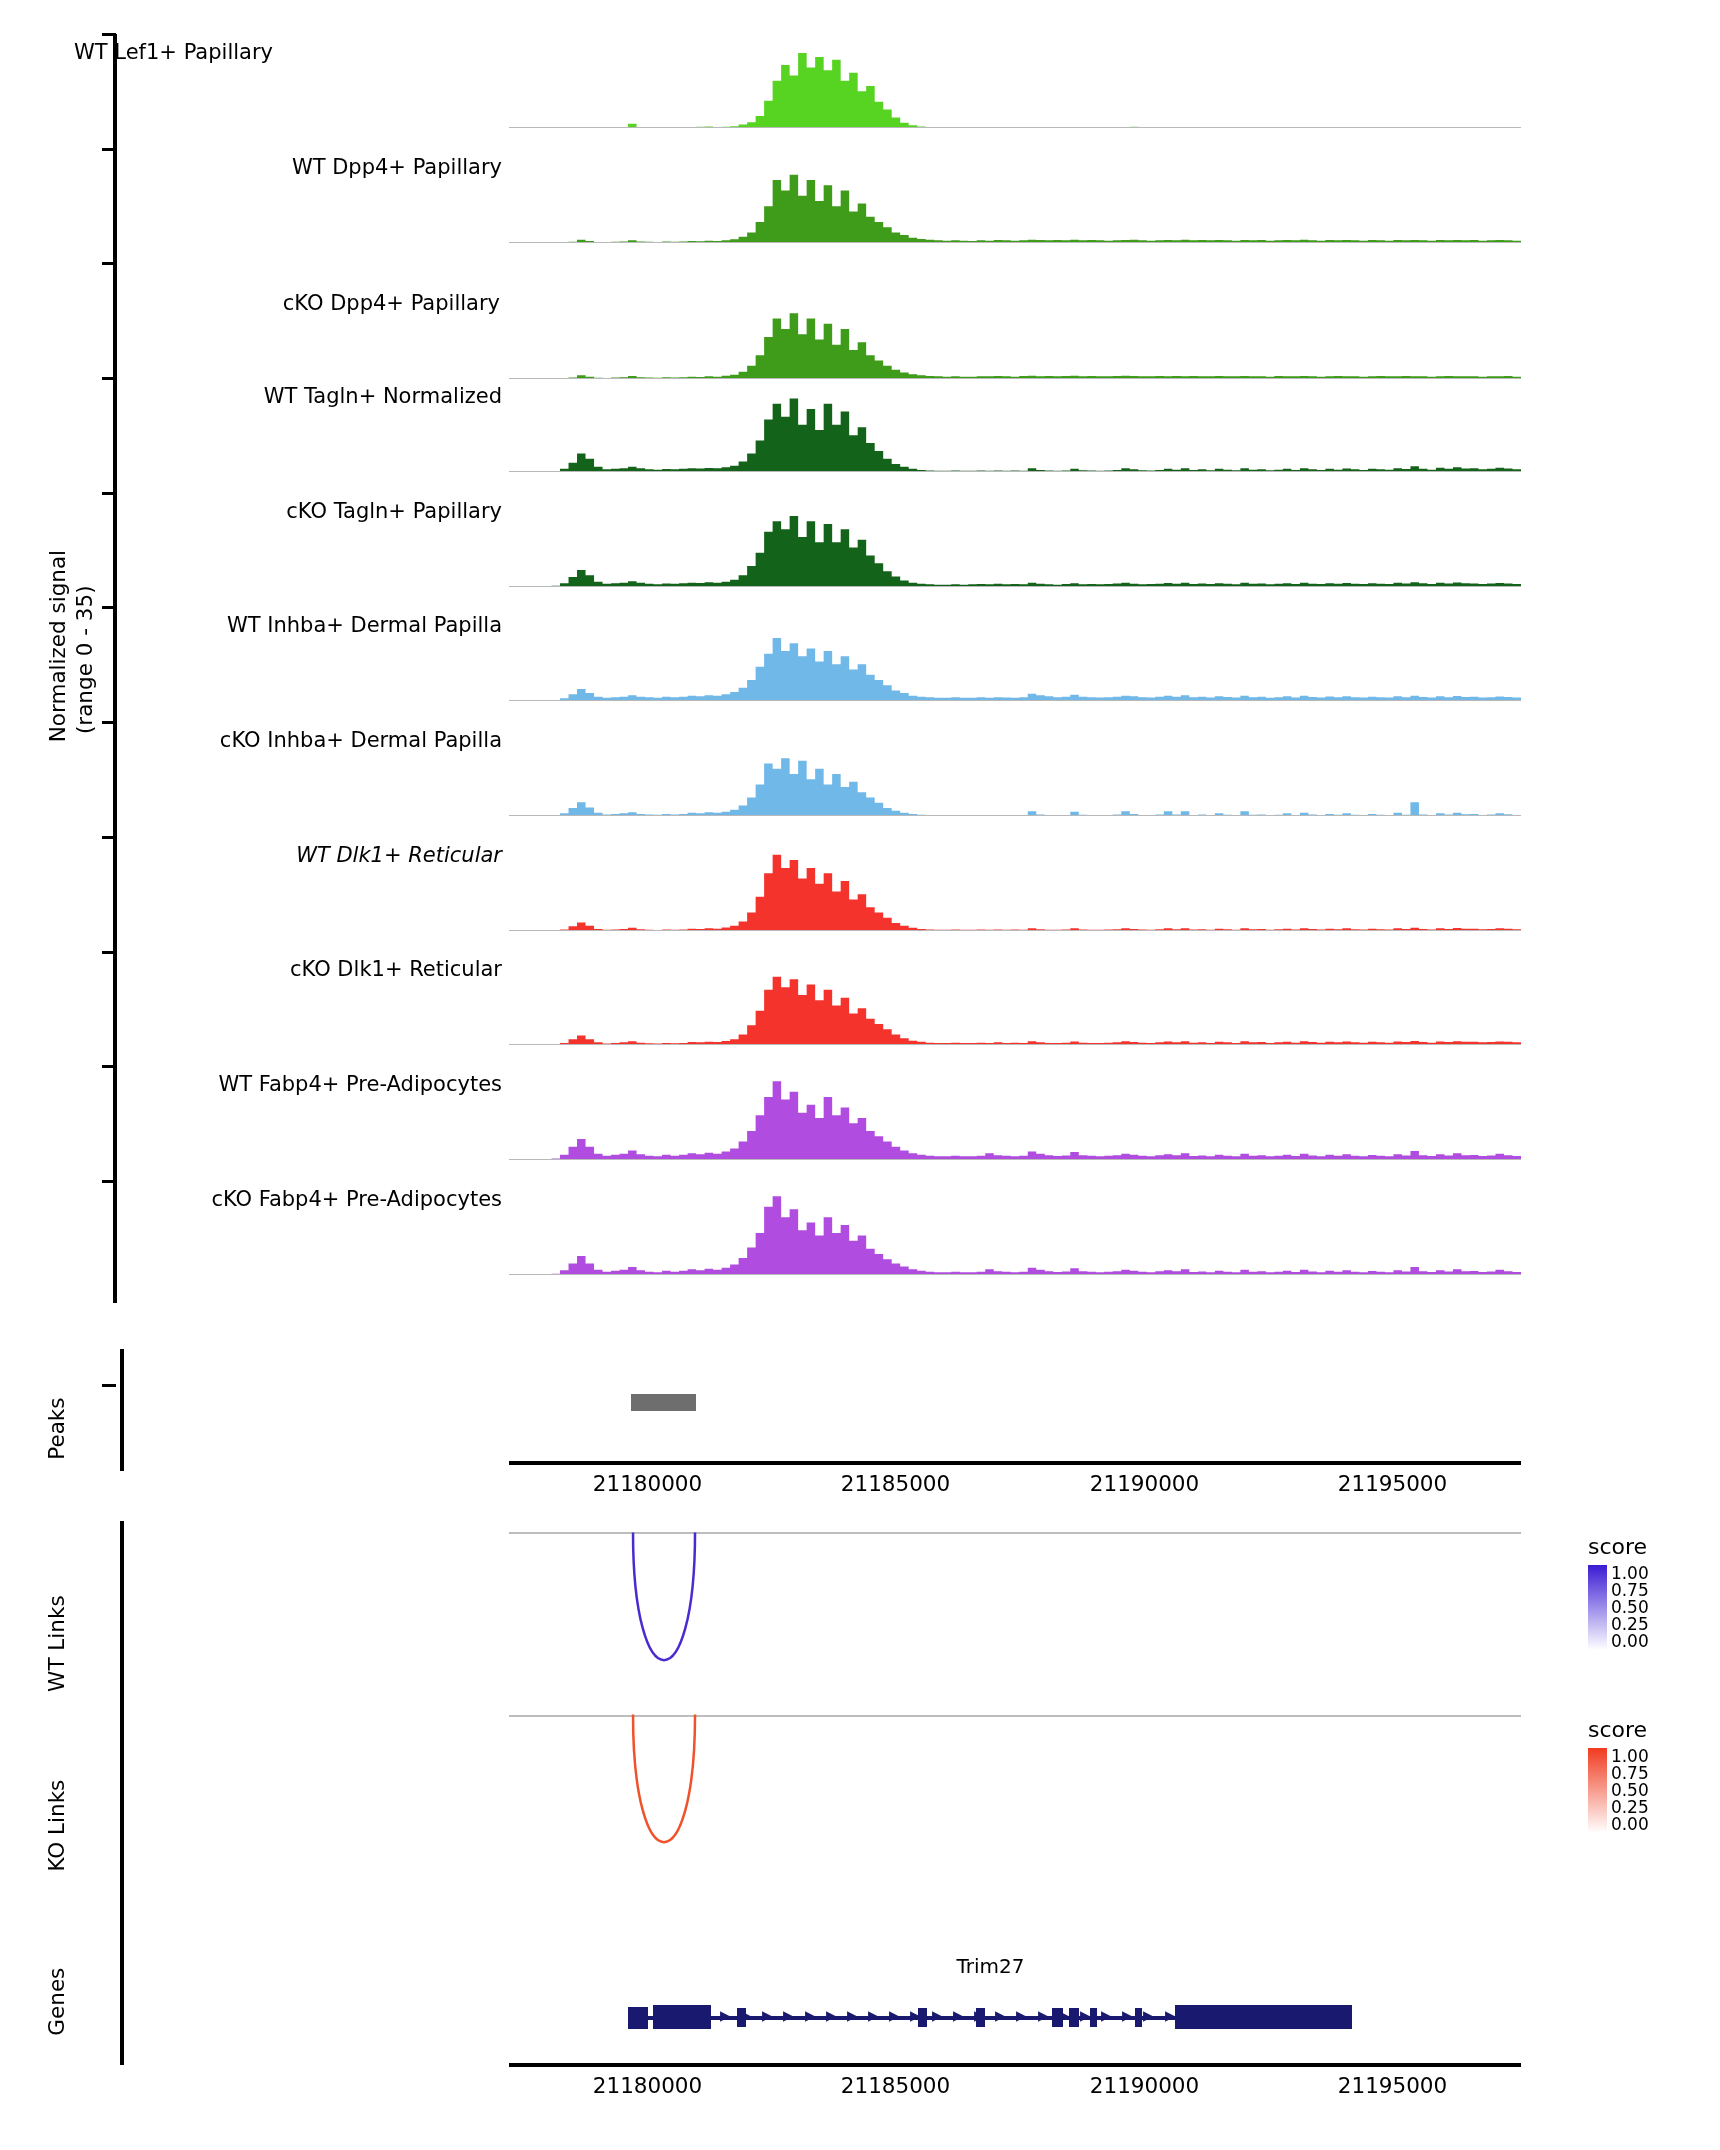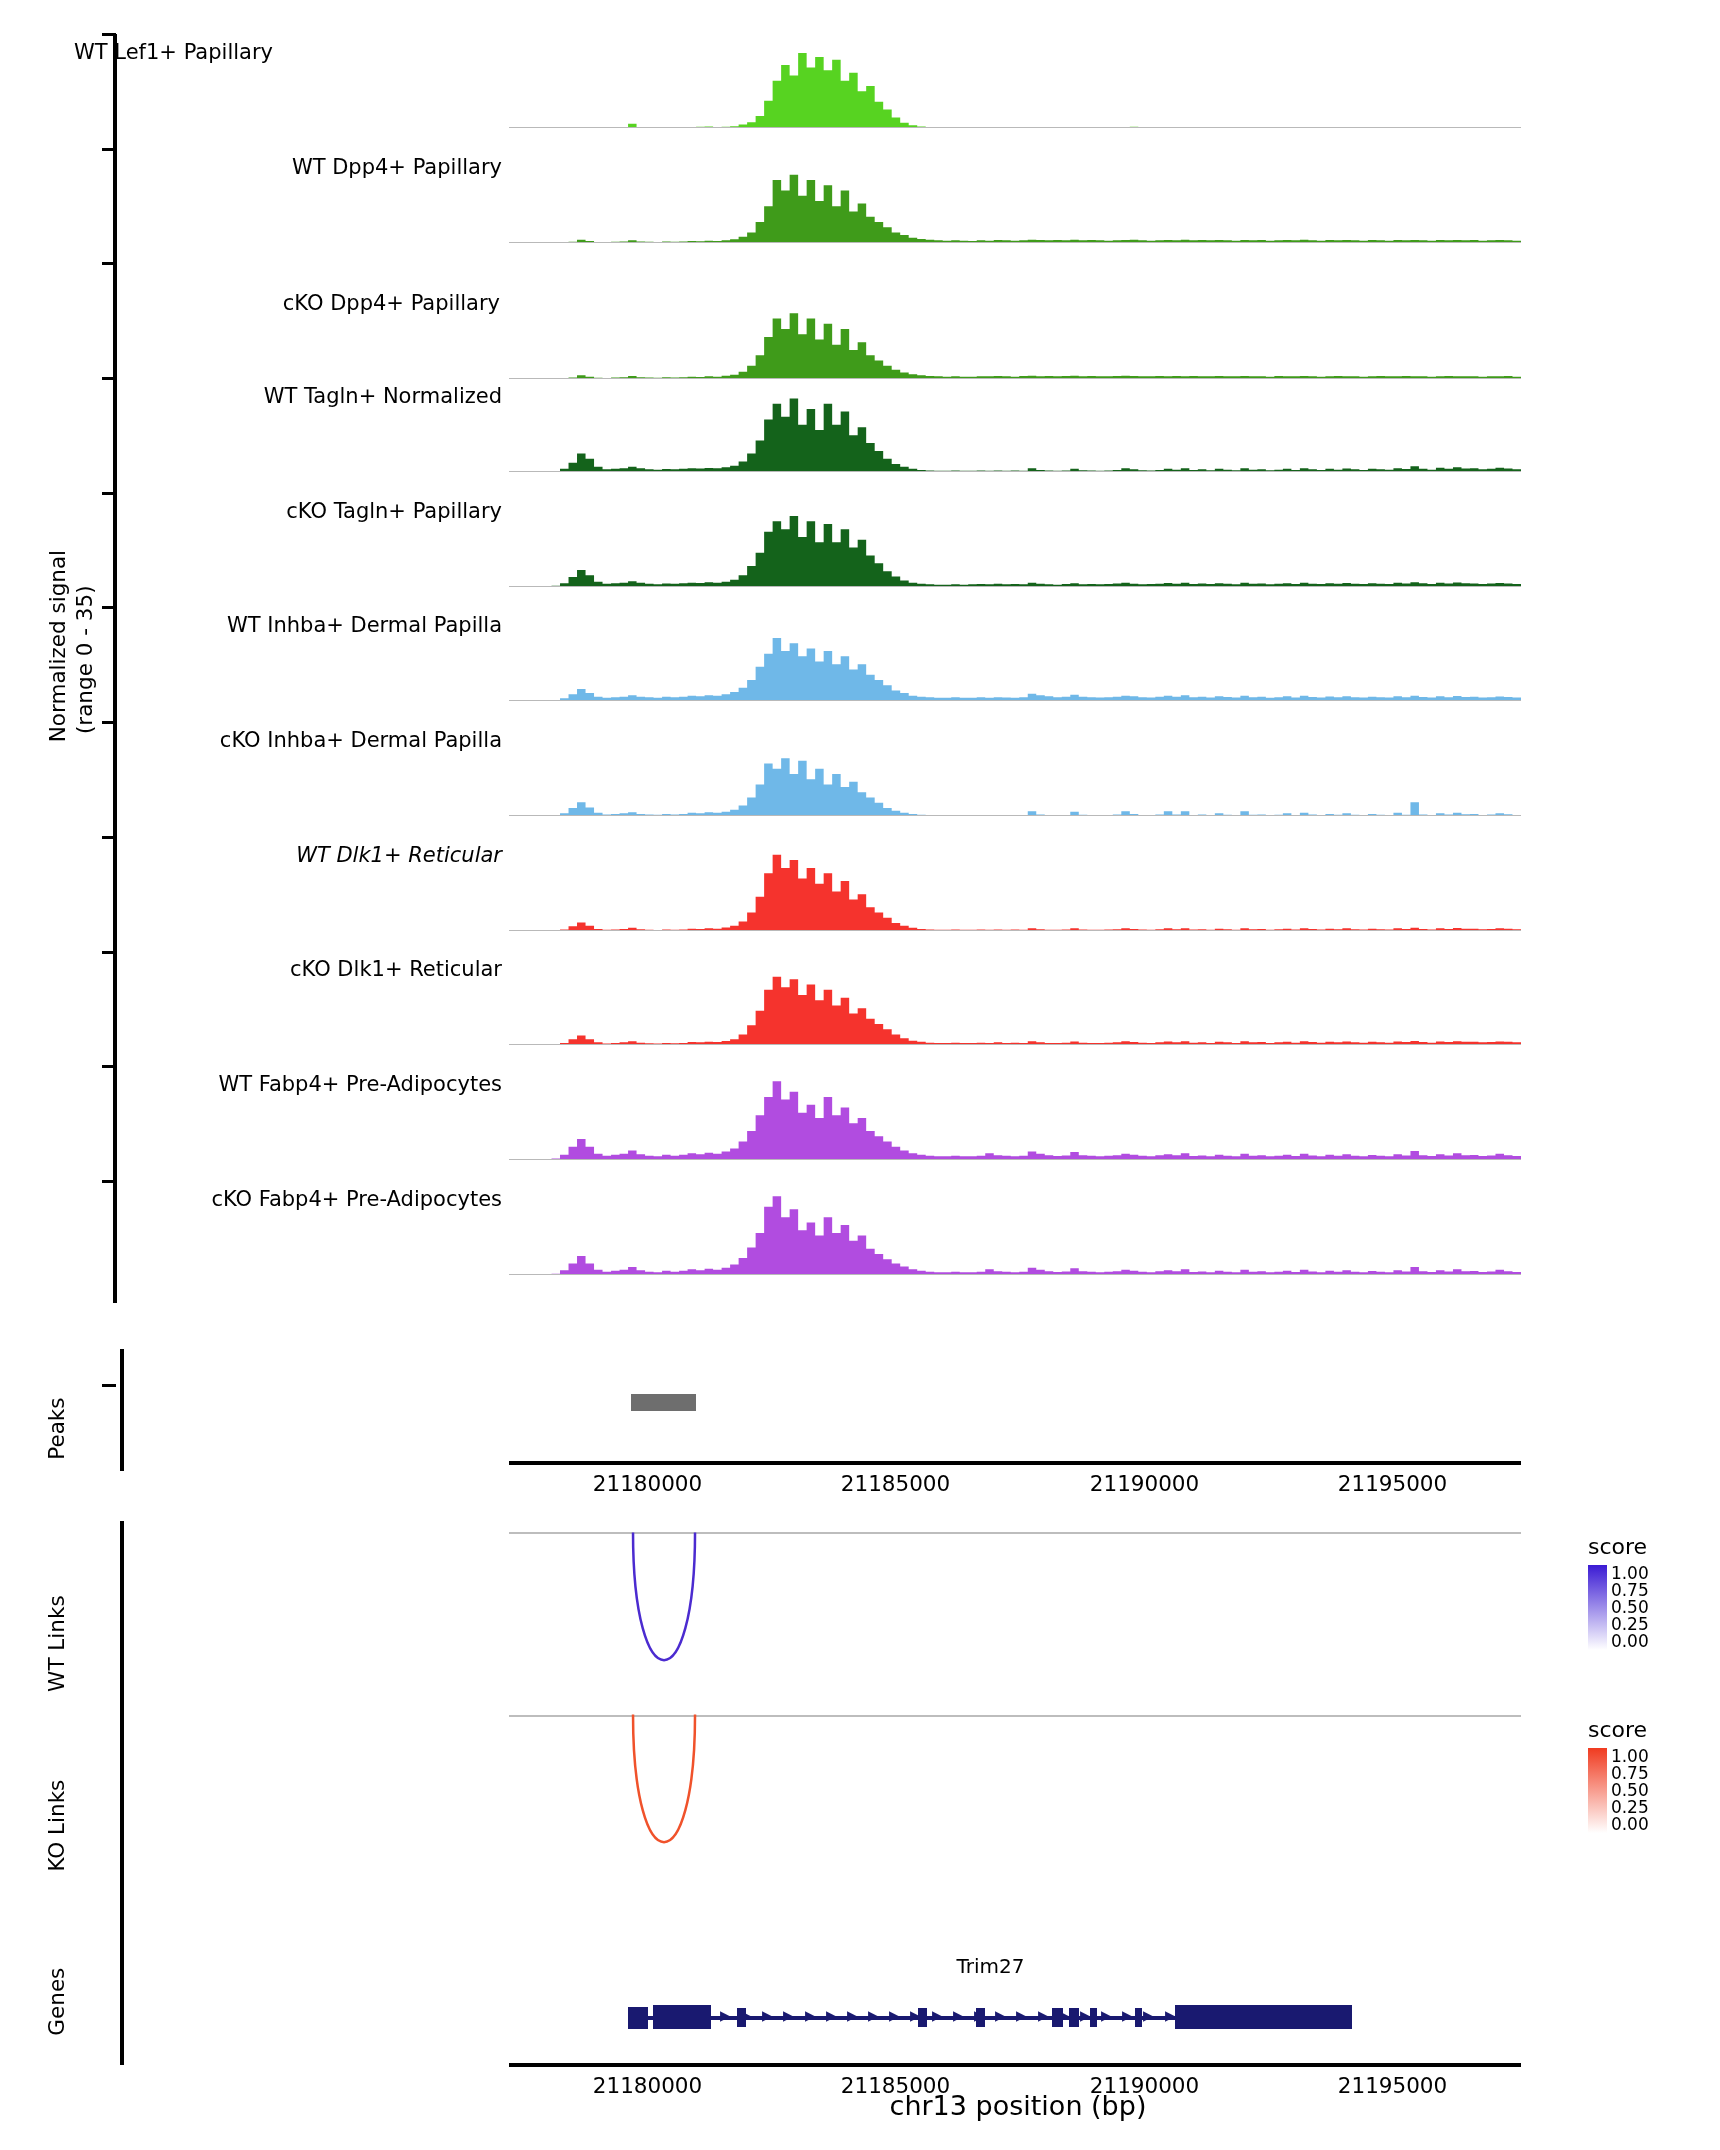--- a/index.html
+++ b/index.html
@@ -329,18 +329,15 @@
     </div>
 
   <div class="axisline" style="left:509px;top:2063px;width:1012px;"></div>
   <div id="xticks-bottom">
       <div class="axis-tick-label" style="left: 540px; width: 215px; top: 2073px;">21180000</div>
       <div class="axis-tick-label" style="left: 788px; width: 215px; top: 2073px;">21185000</div>
       <div class="axis-tick-label" style="left: 1037px; width: 215px; top: 2073px;">21190000</div>
       <div class="axis-tick-label" style="left: 1285px; width: 215px; top: 2073px;">21195000</div>
     </div>
 
-  <div class="xlabel" style="left:717px;top:2090px;width:602px;">
-    <span>chr13 position (bp)</span>
-  </div>
 
 </div>
 
 
 </body></html>

